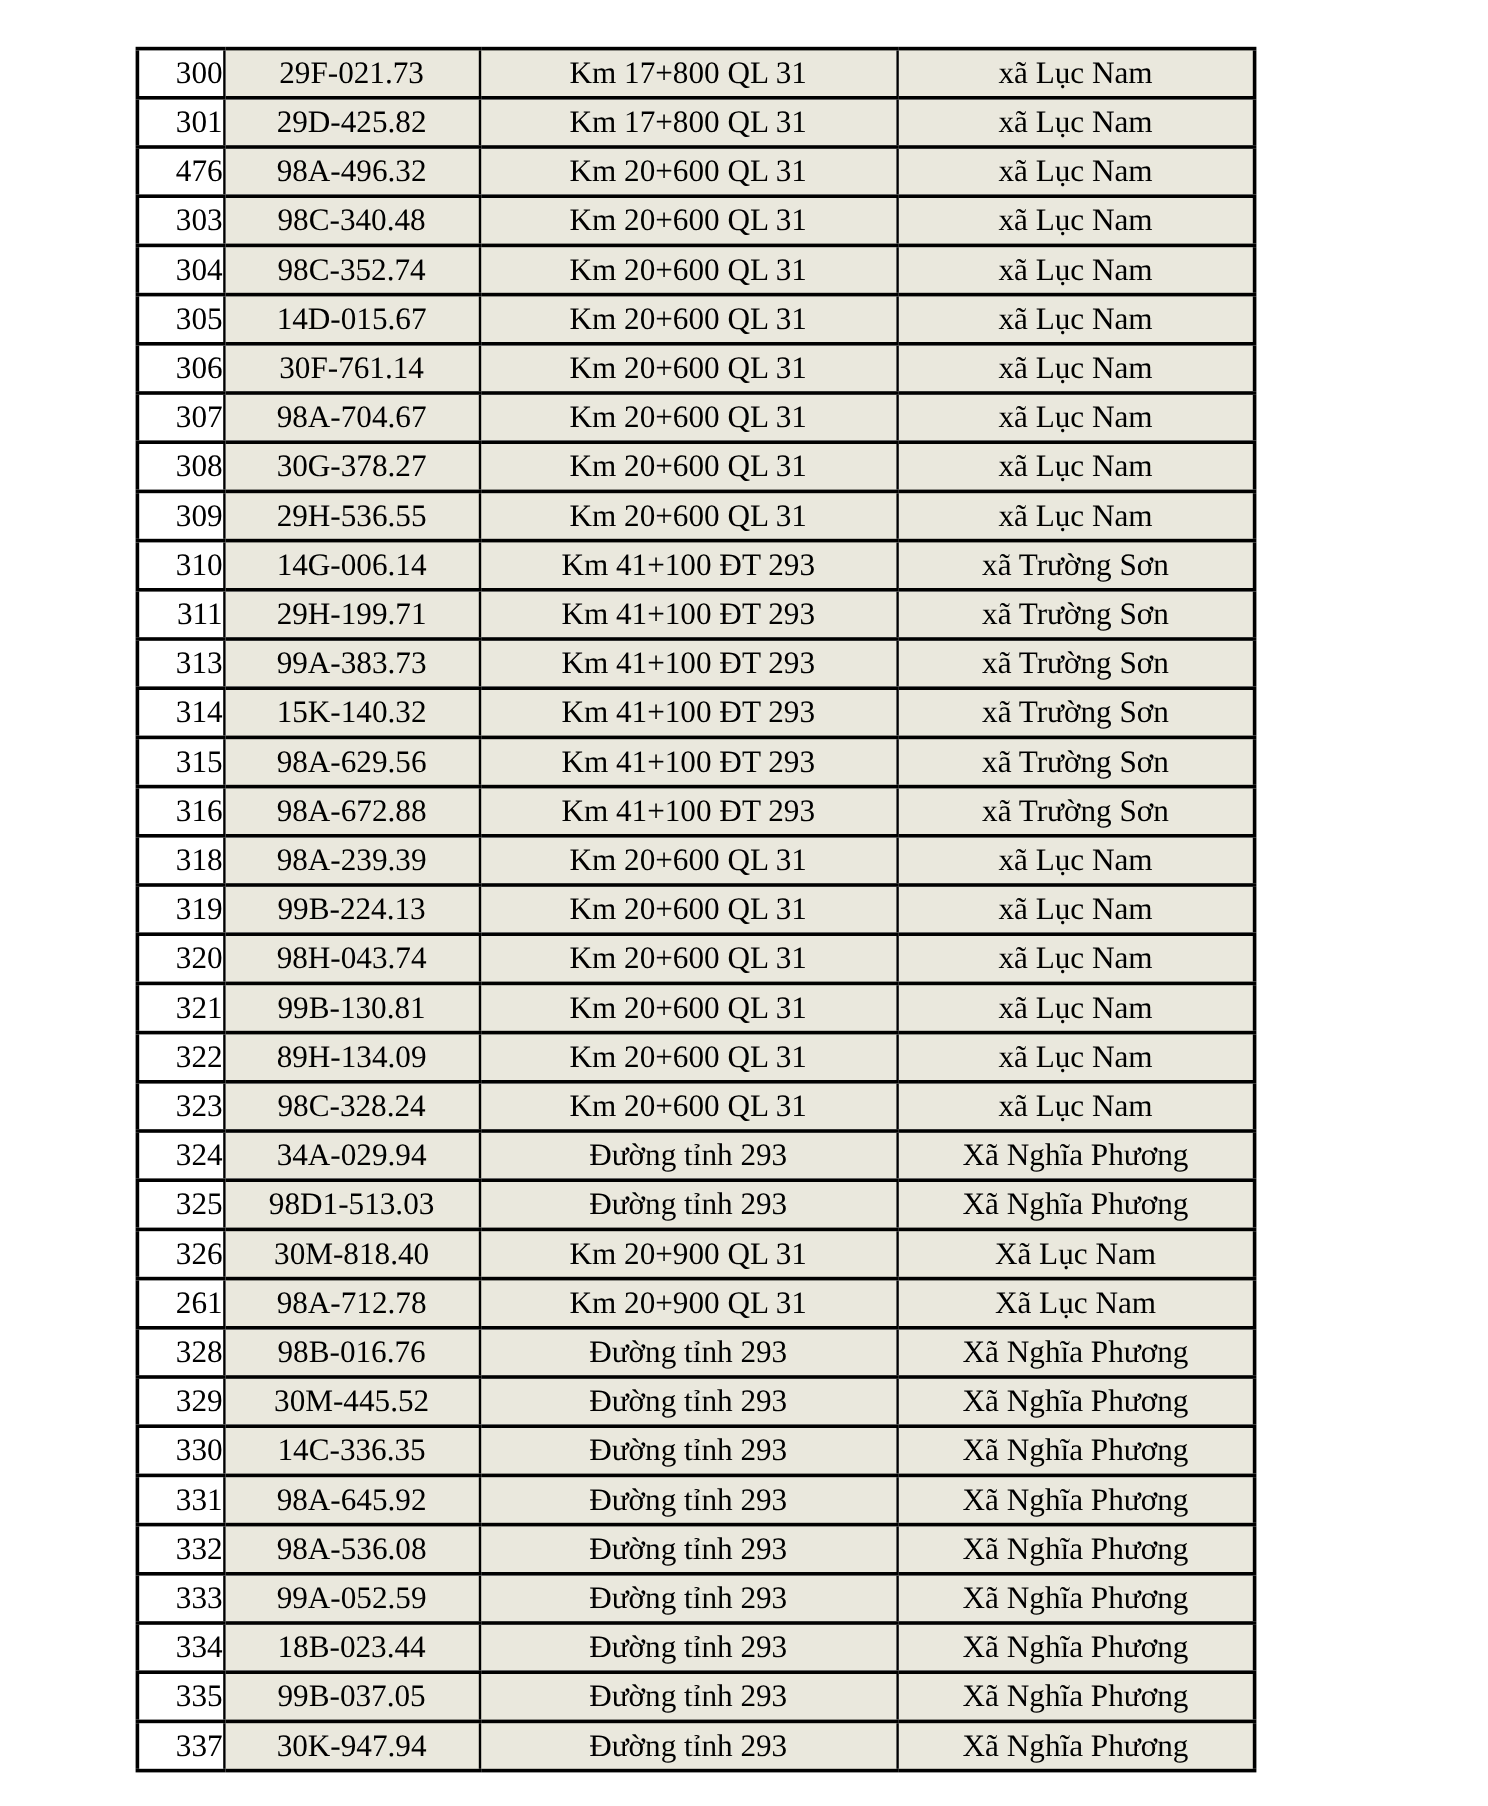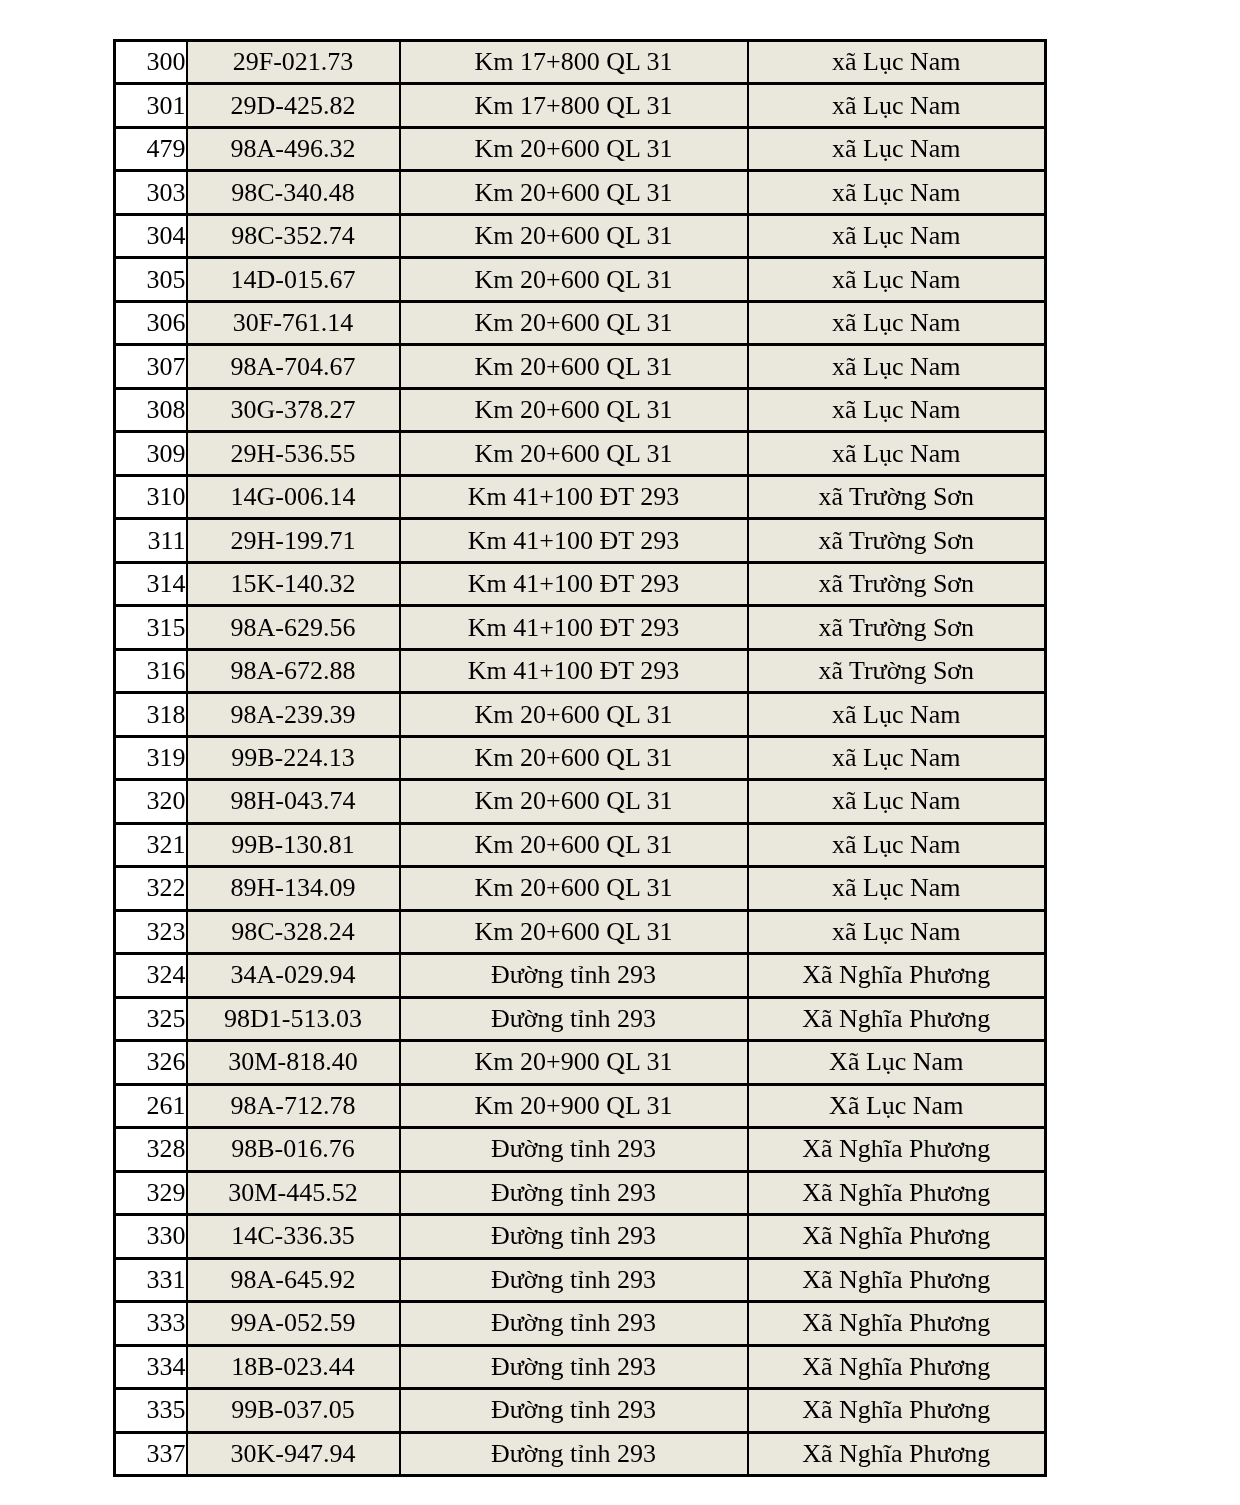--- a/index.html
+++ b/index.html
@@ -67,21 +67,21 @@
           <td>Km 17+800 QL 31</td>
           <td>xã Lục Nam</td>
         </tr>
         <tr>
           <td class="idx">301</td>
           <td>29D-425.82</td>
           <td>Km 17+800 QL 31</td>
           <td>xã Lục Nam</td>
         </tr>
         <tr>
-          <td class="idx">479</td>
+          <td class="idx">476</td>
           <td>98A-496.32</td>
           <td>Km 20+600 QL 31</td>
           <td>xã Lục Nam</td>
         </tr>
         <tr>
           <td class="idx">303</td>
           <td>98C-340.48</td>
           <td>Km 20+600 QL 31</td>
           <td>xã Lục Nam</td>
         </tr>
@@ -123,20 +123,26 @@
         </tr>
         <tr>
           <td class="idx">310</td>
           <td>14G-006.14</td>
           <td>Km 41+100 ĐT 293</td>
           <td>xã Trường Sơn</td>
         </tr>
         <tr>
           <td class="idx">311</td>
           <td>29H-199.71</td>
+          <td>Km 41+100 ĐT 293</td>
+          <td>xã Trường Sơn</td>
+        </tr>
+        <tr>
+          <td class="idx">313</td>
+          <td>99A-383.73</td>
           <td>Km 41+100 ĐT 293</td>
           <td>xã Trường Sơn</td>
         </tr>
         <tr>
           <td class="idx">314</td>
           <td>15K-140.32</td>
           <td>Km 41+100 ĐT 293</td>
           <td>xã Trường Sơn</td>
         </tr>
         <tr>
@@ -225,20 +231,26 @@
         </tr>
         <tr>
           <td class="idx">330</td>
           <td>14C-336.35</td>
           <td>Đường tỉnh 293</td>
           <td>Xã Nghĩa Phương</td>
         </tr>
         <tr>
           <td class="idx">331</td>
           <td>98A-645.92</td>
+          <td>Đường tỉnh 293</td>
+          <td>Xã Nghĩa Phương</td>
+        </tr>
+        <tr>
+          <td class="idx">332</td>
+          <td>98A-536.08</td>
           <td>Đường tỉnh 293</td>
           <td>Xã Nghĩa Phương</td>
         </tr>
         <tr>
           <td class="idx">333</td>
           <td>99A-052.59</td>
           <td>Đường tỉnh 293</td>
           <td>Xã Nghĩa Phương</td>
         </tr>
         <tr>

